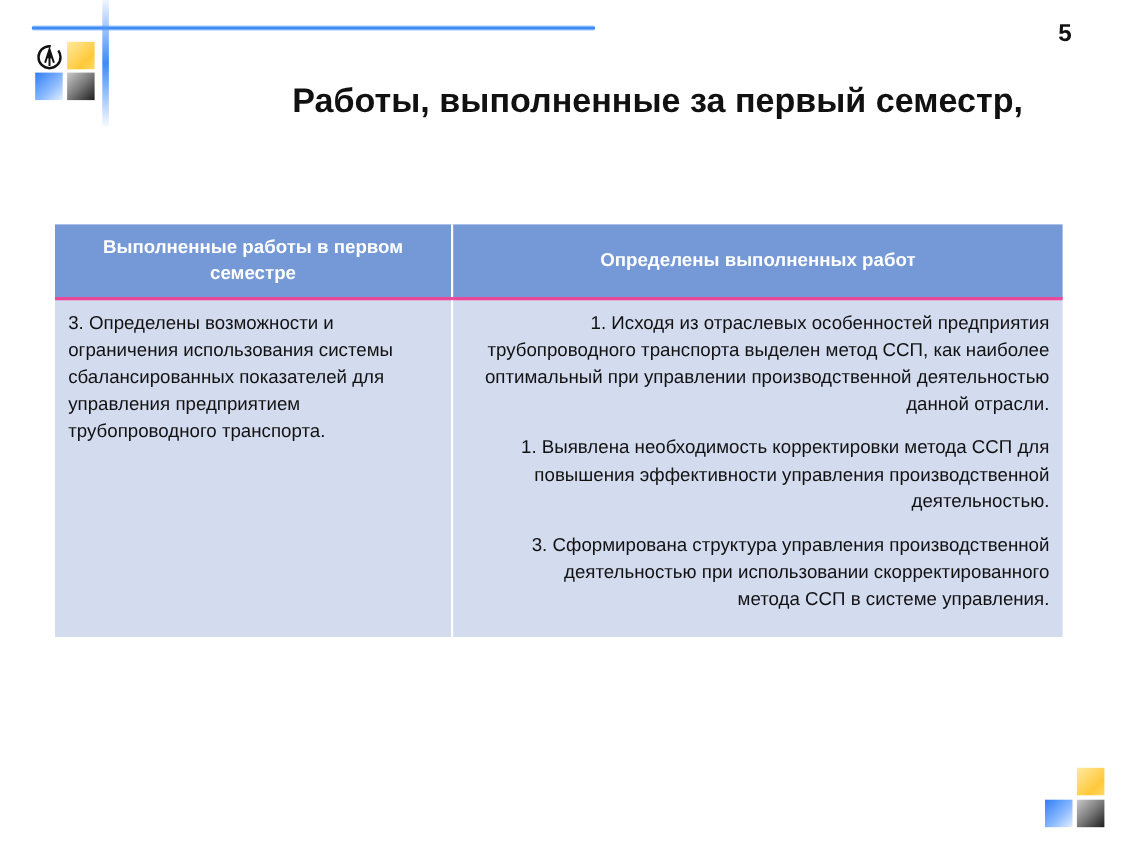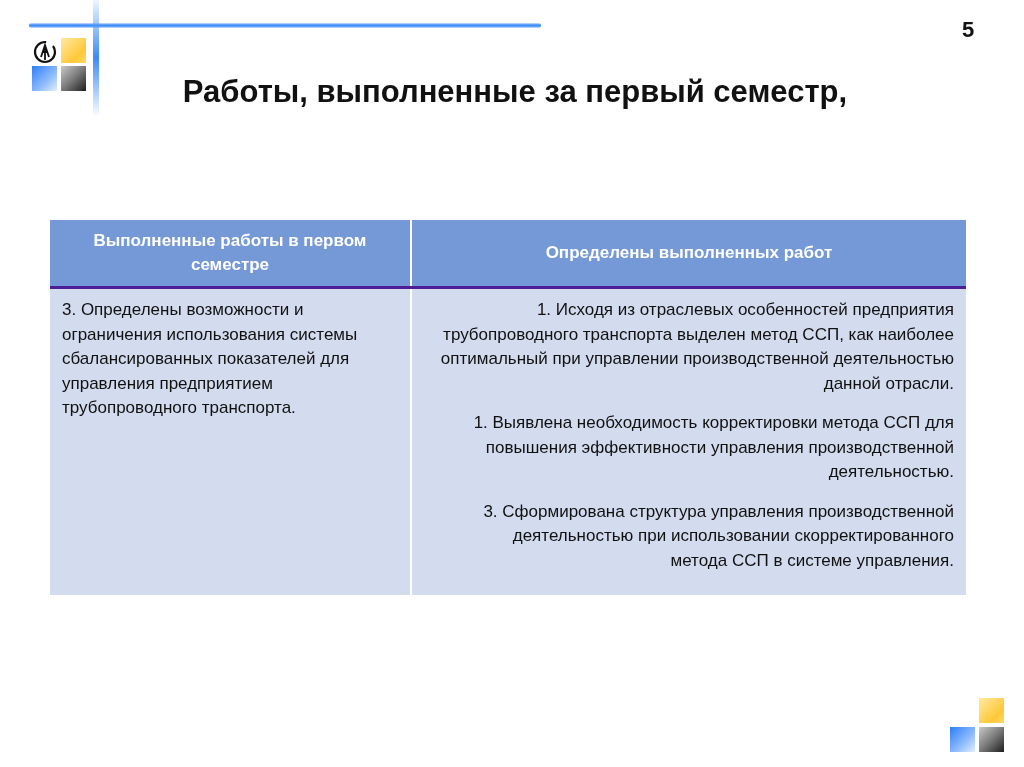--- a/index.html
+++ b/index.html
@@ -23,34 +23,34 @@
   .sq-blue { background: linear-gradient(135deg, #2f7ef5, #8fbcff 60%, #e3efff); }
   .sq-gray { background: linear-gradient(135deg, #c9c9c9, #7a7a7a 50%, #1d1d1d); }
   .logo-icon {
     position: absolute; left: 33px; top: 40px; width: 24px; height: 24px;
   }
   .slide-number {
     position: absolute; left: 962px; top: 17px; font-size: 22px; font-weight: bold;
   }
   .title {
     position: absolute; left: 100px; top: 72px; width: 830px;
-    text-align: center; font-size: 31px; font-weight: bold; line-height: 40px;
+    text-align: right; font-size: 31px; font-weight: bold; line-height: 40px;
     color: #111;
   }
   table.main {
-    position: absolute; left: 50px; top: 220px; width: 916px;
+    position: absolute; left: 50px; top: 204px; width: 916px;
     border-collapse: collapse; table-layout: fixed;
   }
   table.main th {
     background: #7499d6; color: #ffffff; font-weight: bold; font-size: 17px;
     height: 66px; text-align: center; vertical-align: middle; line-height: 24px;
     padding: 0 20px;
   }
   table.main th + th, table.main td + td { border-left: 2px solid #ffffff; }
-  table.main tr.body-row td { border-top: 3px solid #4c1d95; }
+  table.main tr.body-row td { border-top: 3px solid #ec4899; }
   table.main td {
     background: #d3dbef; vertical-align: top; font-size: 17px; line-height: 24.5px;
     padding: 9px 12px 22px 12px; color: #111;
   }
   .para { margin: 0 0 15px 0; text-align: right; }
   .para:last-child { margin-bottom: 0; margin-left: 44px; }
 </style>
 </head>
 <body>
 

